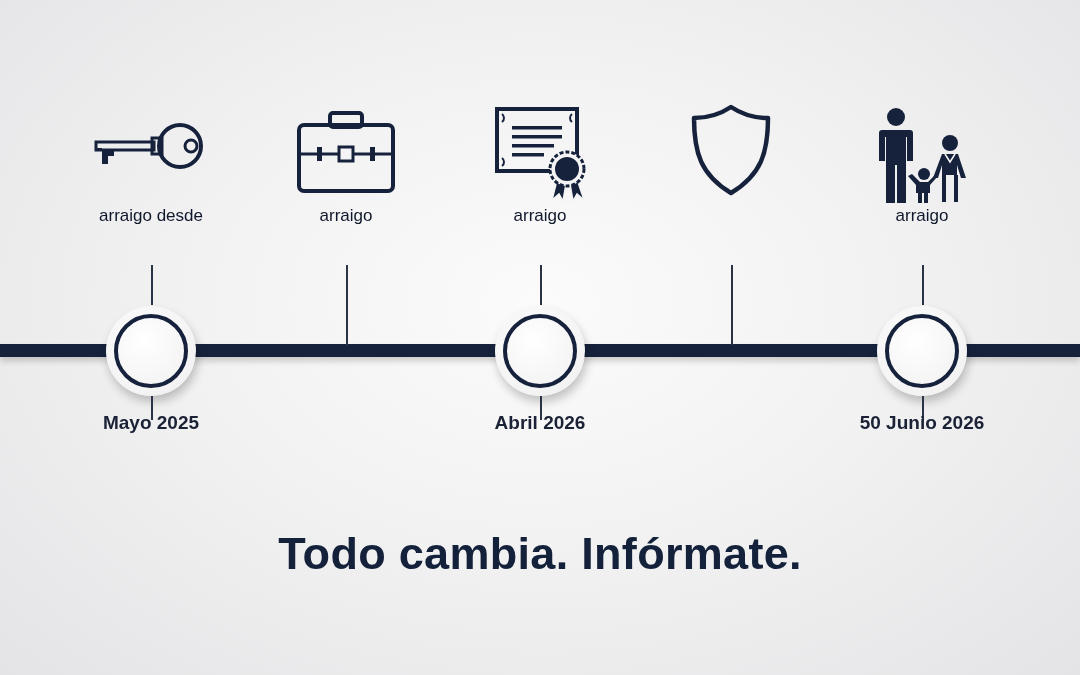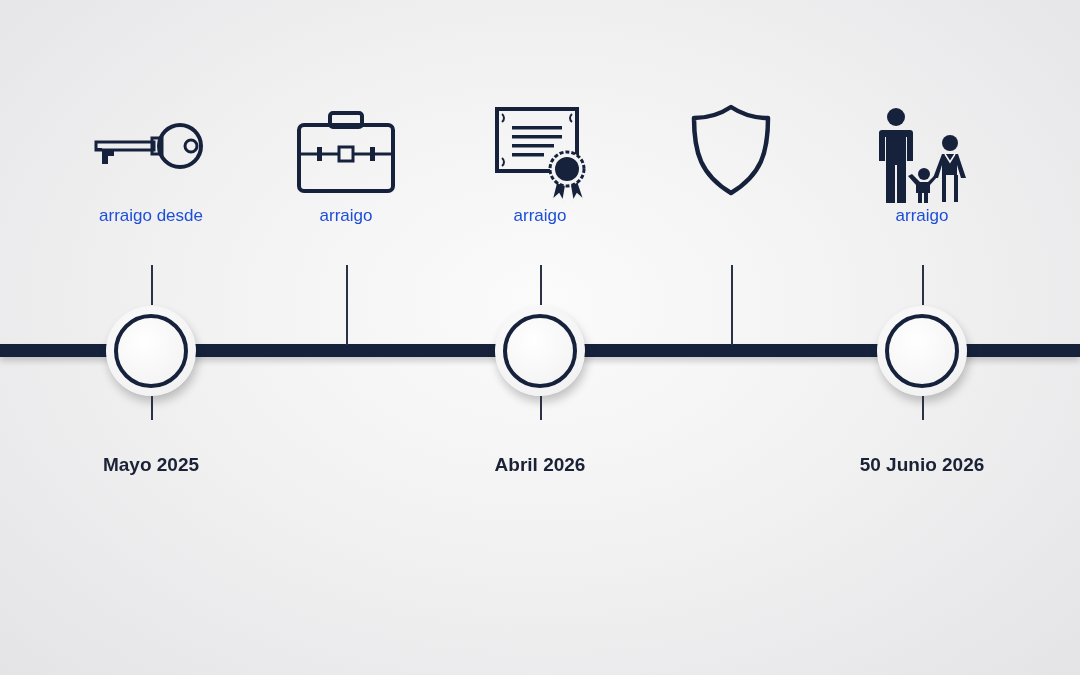--- a/index.html
+++ b/index.html
@@ -12,38 +12,38 @@
   .stage { position:absolute; inset:0; }
   .track {
     position:absolute; left:0; right:0; top:344px; height:13px;
     background:#16223c;
     box-shadow: 0 4px 6px rgba(0,0,0,0.18);
   }
   .item { position:absolute; top:0; width:200px; margin-left:-100px; text-align:center; }
   .icon-wrap { position:absolute; left:50%; transform:translateX(-50%); }
   .label {
     position:absolute; top:205px; left:0; right:0;
-    font-size:17px; line-height:22px; color:#1d4ed8;
+    font-size:17px; line-height:22px; color:#0f172a;
   }
   .stem-top { position:absolute; left:50%; top:265px; width:1.5px; height:40px; background:#2a3246; }
   .stem-mid { position:absolute; left:50%; top:265px; width:1.5px; height:80px; background:#2a3246; }
   .stem-bot { position:absolute; left:50%; top:396px; width:1.5px; height:24px; background:#2a3246; }
   .node {
     position:absolute; top:306px; left:50%; transform:translateX(-50%);
     width:90px; height:90px; border-radius:50%;
     background: radial-gradient(circle at 45% 40%, #ffffff 0%, #f3f3f4 70%, #e8e8ea 100%);
     box-shadow: 2px 6px 10px rgba(0,0,0,0.22);
   }
   .node::after {
     content:""; position:absolute; left:8px; top:8px; width:66px; height:66px;
     border:4px solid #16223c; border-radius:50%;
     background: radial-gradient(circle at 40% 35%, #ffffff 0%, #f1f1f2 100%);
   }
   .date {
-    position:absolute; top:454px; left:0; right:0;
+    position:absolute; top:412px; left:0; right:0;
     font-size:19px; font-weight:bold; color:#1b2236;
   }
   .slogan {
     position:absolute; top:528px; left:0; right:0; text-align:center;
     font-size:45px; font-weight:bold; color:#14213a; letter-spacing:0.3px;
   }
   svg { display:block; }
 </style>
 </head>
 <body>
@@ -141,13 +141,14 @@
     </div>
     <div class="label">
       <div>arraigo</div>
     </div>
     <div class="stem-top"></div>
     <div class="node"></div>
     <div class="stem-bot"></div>
     <div class="date">50 Junio 2026</div>
   </div>
 
+  <div class="slogan">Todo cambia. Infórmate.</div>
 </div>
 
 </body></html>

